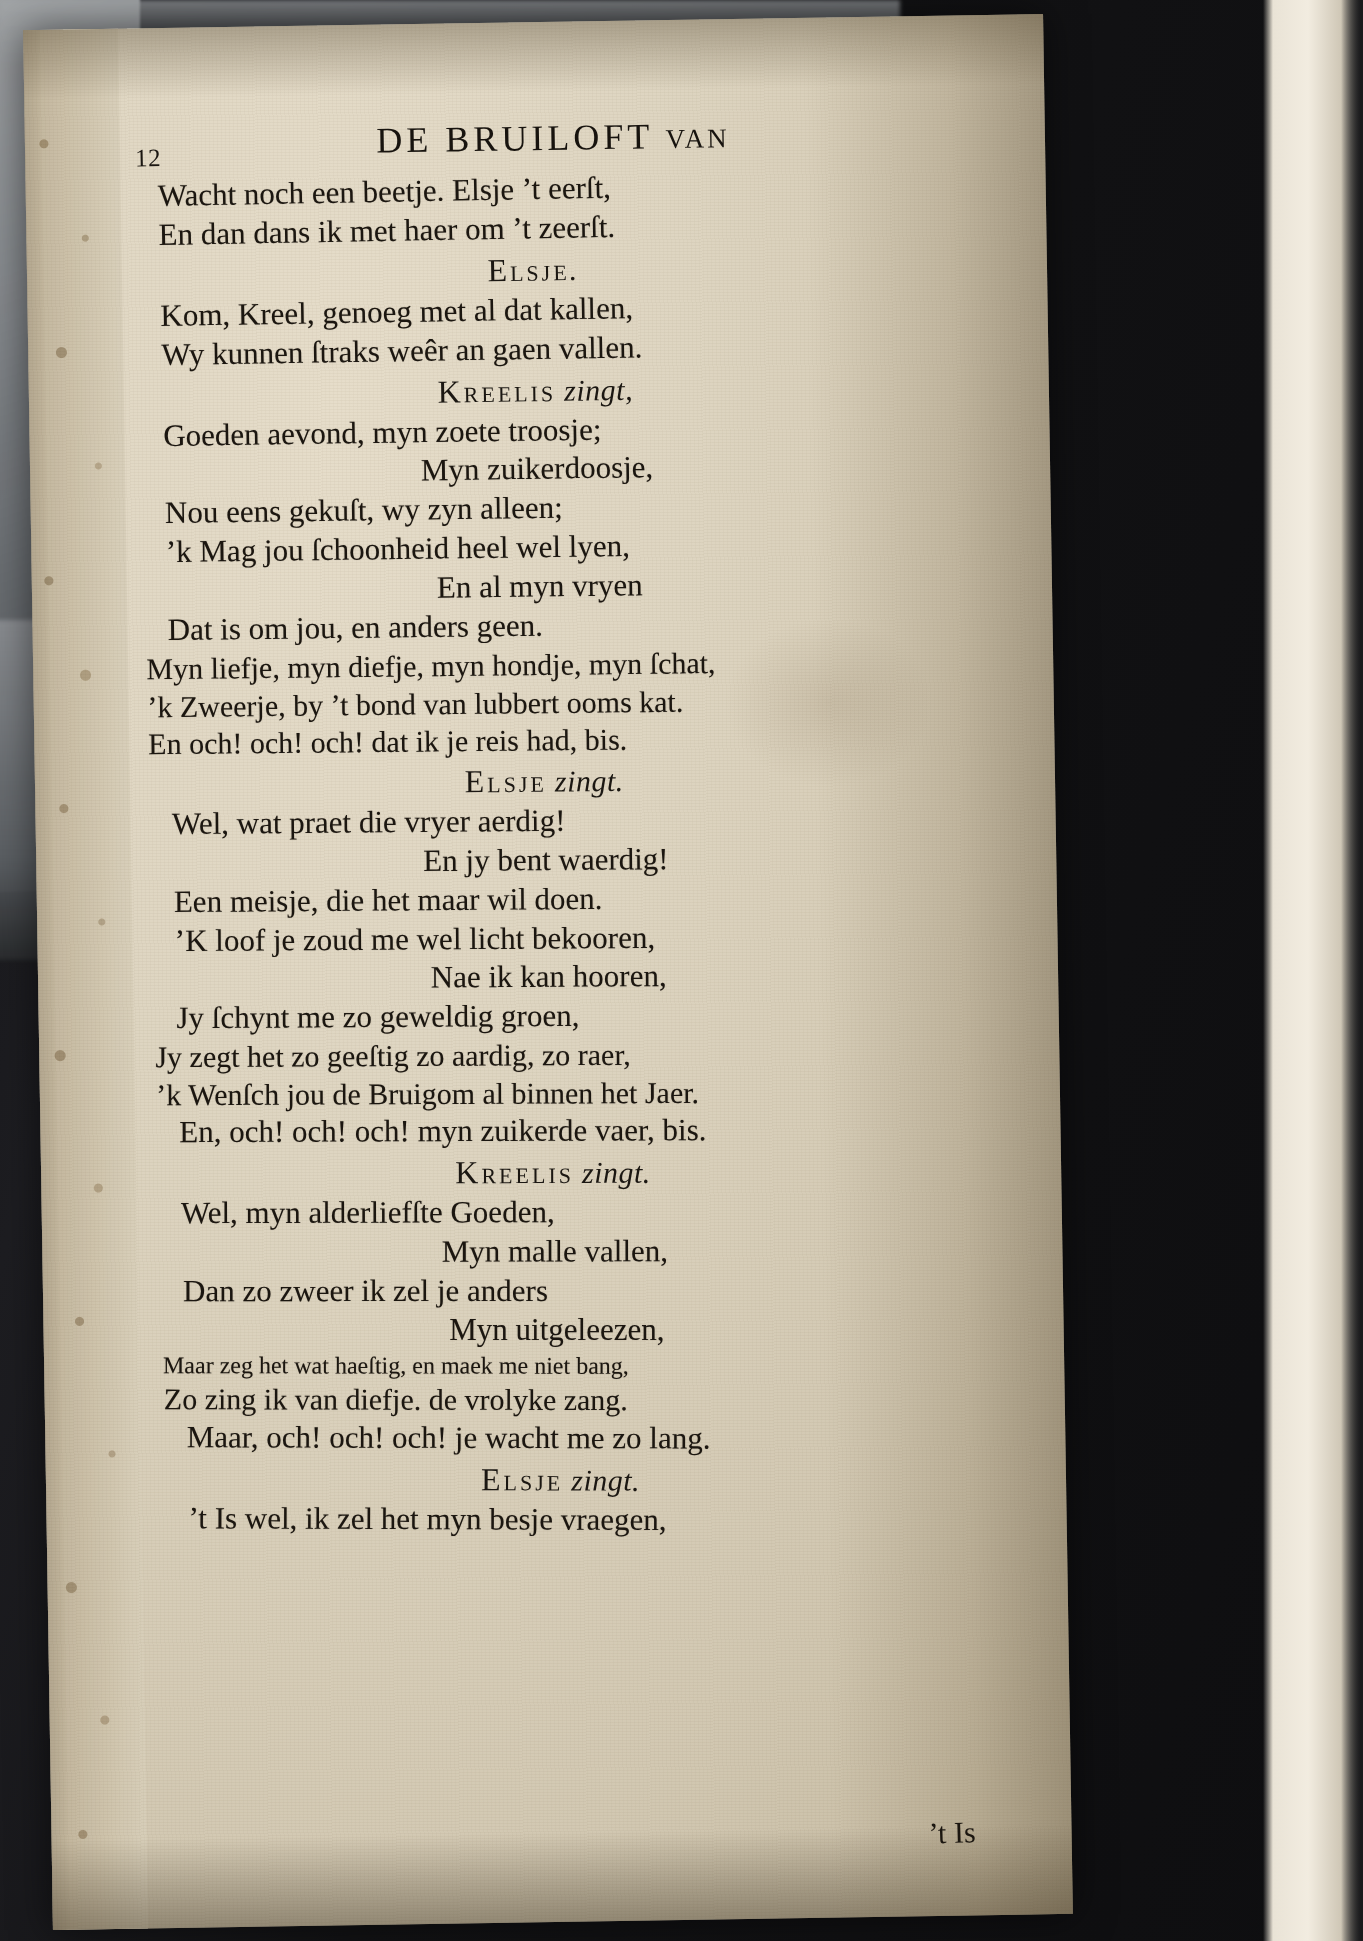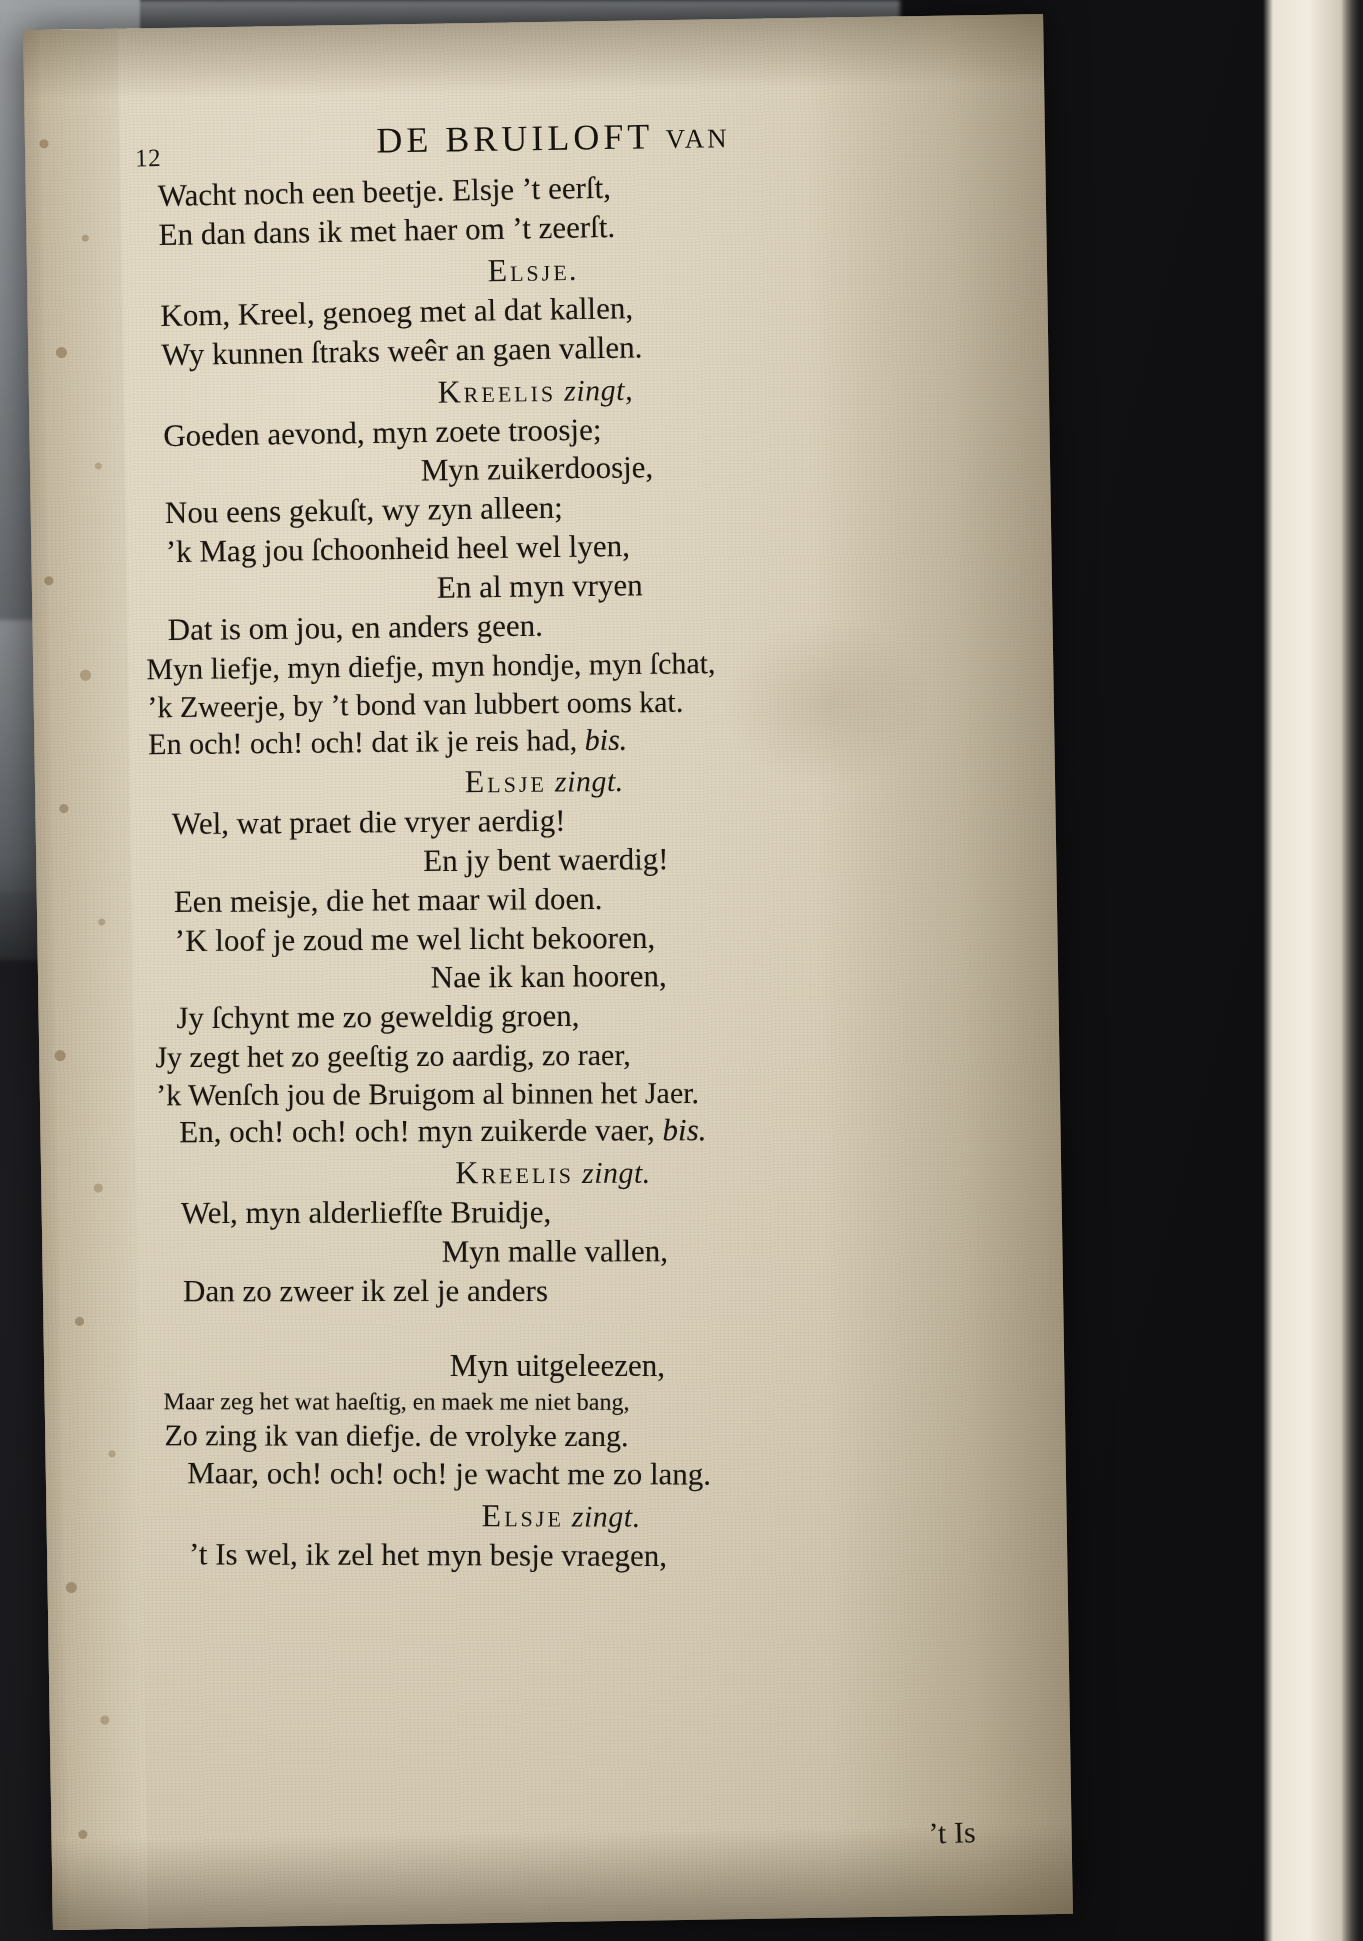--- a/index.html
+++ b/index.html
@@ -191,21 +191,21 @@
     margin-top: 3px;
     margin-bottom: 2px;
     white-space: nowrap;
   }
   .speaker .nm {
     font-variant: small-caps;
     letter-spacing: 3px;
     font-size: 32px;
   }
   .speaker .it { font-style: italic; letter-spacing: .5px; }
-  .bis { font-style: italic; }
+  .bis { }
 
   .catchword {
     position: absolute;
     right: 96px;
     bottom: 66px;
     font-size: 30px;
     color: #1b1610;
     transform: rotate(-0.8deg);
   }
 </style>
@@ -259,24 +259,24 @@
           <div class="line full indent-sm" style="transform: rotate(0.41deg) translateX(4.4px); transform-origin: left center;"><span>Wel, wat praet die vryer aerdig!</span></div>
           <div class="line center" style="transform: rotate(0.44deg) translateX(4.7px); transform-origin: left center;"><span>En jy bent waerdig!</span></div>
           <div class="line full indent-sm" style="transform: rotate(0.47deg) translateX(5px); transform-origin: left center;"><span>Een meisje, die het maar wil doen.</span></div>
           <div class="line full indent-sm" style="transform: rotate(0.51deg) translateX(5.3px); transform-origin: left center;"><span>’K loof je zoud me wel licht bekooren,</span></div>
           <div class="line center" style="transform: rotate(0.54deg) translateX(5.6px); transform-origin: left center;"><span>Nae ik kan hooren,</span></div>
           <div class="line full indent-sm" style="transform: rotate(0.58deg) translateX(5.8px); transform-origin: left center;"><span>Jy ſchynt me zo geweldig groen,</span></div>
           <div class="line full" style="transform: rotate(0.61deg) translateX(6.1px); transform-origin: left center; font-size: 30px;"><span>Jy zegt het zo geeſtig  zo aardig, zo raer,</span></div>
           <div class="line full" style="transform: rotate(0.65deg) translateX(6.4px); transform-origin: left center; font-size: 30px;"><span>’k Wenſch jou de Bruigom al binnen het Jaer.</span></div>
           <div class="line full indent-sm" style="transform: rotate(0.68deg) translateX(6.7px); transform-origin: left center;"><span>En, och! och! och! myn zuikerde vaer, </span><span class="bis">bis.</span></div>
           <div class="speaker" style="transform: rotate(0.72deg) translateX(6.9px); transform-origin: left center;"><span class="nm">Kreelis</span><span class="it"> zingt.</span></div>
-          <div class="line full indent-sm" style="transform: rotate(0.75deg) translateX(7.2px); transform-origin: left center;"><span>Wel, myn alderliefſte Bruidje,</span></div>
+          <div class="line full indent-sm" style="transform: rotate(0.75deg) translateX(7.2px); transform-origin: left center;"><span>Wel, myn alderliefſte Goeden,</span></div>
           <div class="line center" style="transform: rotate(0.79deg) translateX(7.5px); transform-origin: left center;"><span>Myn malle vallen,</span></div>
           <div class="line full indent-sm" style="transform: rotate(0.86deg) translateX(8.1px); transform-origin: left center;"><span>Dan zo zweer ik zel je anders</span></div>
-          <div class="line center" style="transform: rotate(0.89deg) translateX(8.3px); transform-origin: left center; margin-top: 36px;"><span>Myn uitgeleezen,</span></div>
+          <div class="line center" style="transform: rotate(0.89deg) translateX(8.3px); transform-origin: left center;"><span>Myn uitgeleezen,</span></div>
           <div class="line full" style="transform: rotate(0.96deg) translateX(8.9px); transform-origin: left center; font-size: 24px;"><span>Maar zeg het wat haeſtig, en maek me niet bang,</span></div>
           <div class="line full" style="transform: rotate(1deg) translateX(9.2px); transform-origin: left center; font-size: 30px;"><span>Zo zing ik van diefje. de vrolyke zang.</span></div>
           <div class="line full indent-sm" style="transform: rotate(1.03deg) translateX(9.4px); transform-origin: left center;"><span>Maar, och! och! och! je wacht me zo lang.</span></div>
           <div class="speaker" style="transform: rotate(1.07deg) translateX(9.7px); transform-origin: left center;"><span class="nm">Elsje</span><span class="it"> zingt.</span></div>
           <div class="line full indent-sm" style="transform: rotate(1.1deg) translateX(10px); transform-origin: left center;"><span>’t Is wel, ik zel het myn besje vraegen,</span></div>
         </div>
     </div>
 
     <div class="catchword">’t Is</div>
   </div>

